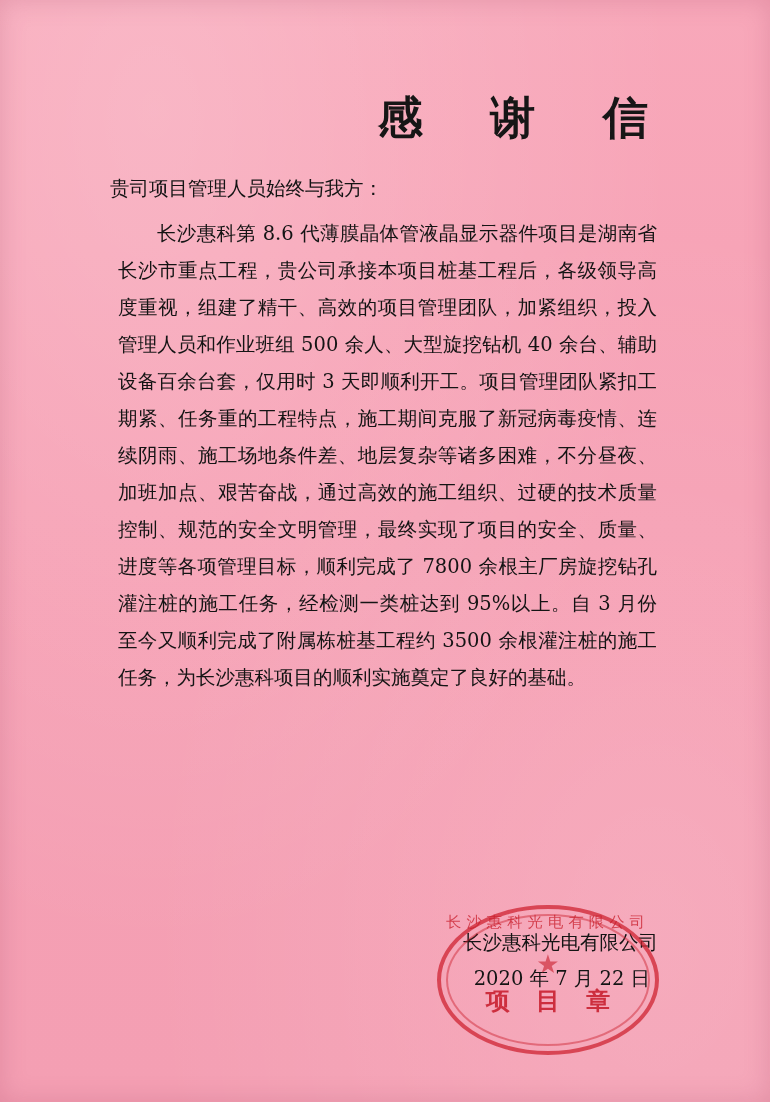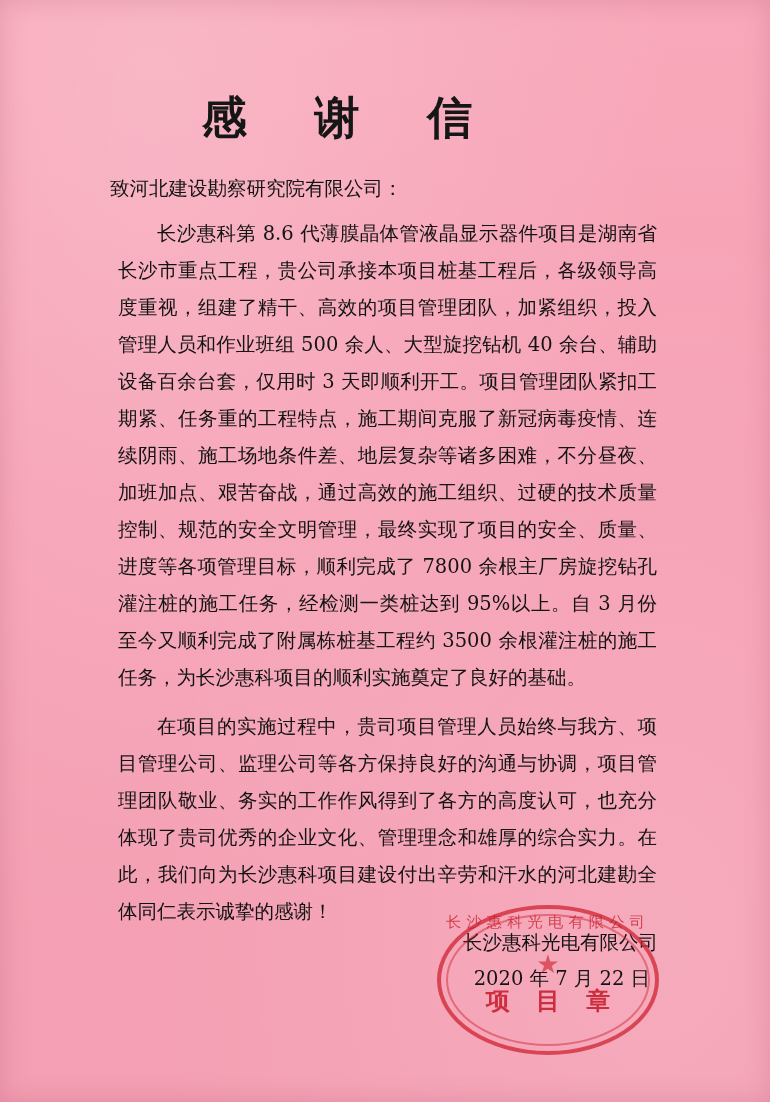--- a/index.html
+++ b/index.html
@@ -35,21 +35,21 @@
     left: 0;
     top: 0;
     width: 770px;
     height: 1102px;
   }
   .title {
     position: absolute;
     top: 88px;
     left: 0;
     width: 674px;
-    text-align: center;
+    text-align: right;
     font-family: "DejaVu Serif", "Liberation Serif", serif;
     font-weight: bold;
     font-size: 45px;
     letter-spacing: 26px;
     text-indent: 26px;
     color: #161616;
   }
   .body-block {
     position: absolute;
     top: 170px;
@@ -152,23 +152,22 @@
 </head>
 <body>
 
 <div class="paper"></div>
 
 <div class="content">
 
   <div class="title">感 谢 信</div>
 
   <div class="body-block">
-    <p class="salutation">致河北建设勘察研究院有限公司：</p>
+    <p class="salutation">贵司项目管理人员始终与我方：</p>
     <p class="para">长沙惠科第 8.6 代薄膜晶体管液晶显示器件项目是湖南省长沙市重点工程，贵公司承接本项目桩基工程后，各级领导高度重视，组建了精干、高效的项目管理团队，加紧组织，投入管理人员和作业班组 500 余人、大型旋挖钻机 40 余台、辅助设备百余台套，仅用时 3 天即顺利开工。项目管理团队紧扣工期紧、任务重的工程特点，施工期间克服了新冠病毒疫情、连续阴雨、施工场地条件差、地层复杂等诸多困难，不分昼夜、加班加点、艰苦奋战，通过高效的施工组织、过硬的技术质量控制、规范的安全文明管理，最终实现了项目的安全、质量、进度等各项管理目标，顺利完成了 7800 余根主厂房旋挖钻孔灌注桩的施工任务，经检测一类桩达到 95%以上。自 3 月份至今又顺利完成了附属栋桩基工程约 3500 余根灌注桩的施工任务，为长沙惠科项目的顺利实施奠定了良好的基础。</p>
-    <p class="para">在项目的实施过程中，贵司项目管理人员始终与我方、项目管理公司、监理公司等各方保持良好的沟通与协调，项目管理团队敬业、务实的工作作风得到了各方的高度认可，也充分体现了贵司优秀的企业文化、管理理念和雄厚的综合实力。在此，我们向为长沙惠科项目建设付出辛劳和汗水的河北建勘全体同仁表示诚挚的感谢！</p>
   </div>
 
   <div class="signature">
     <span class="sig-line">长沙惠科光电有限公司</span>
     <span class="sig-line sig-date">2020 年 7 月 22 日</span>
   </div>
 
   <div class="seal">
     <div class="seal-ellipse"></div>
     <div class="seal-ellipse inner"></div>

